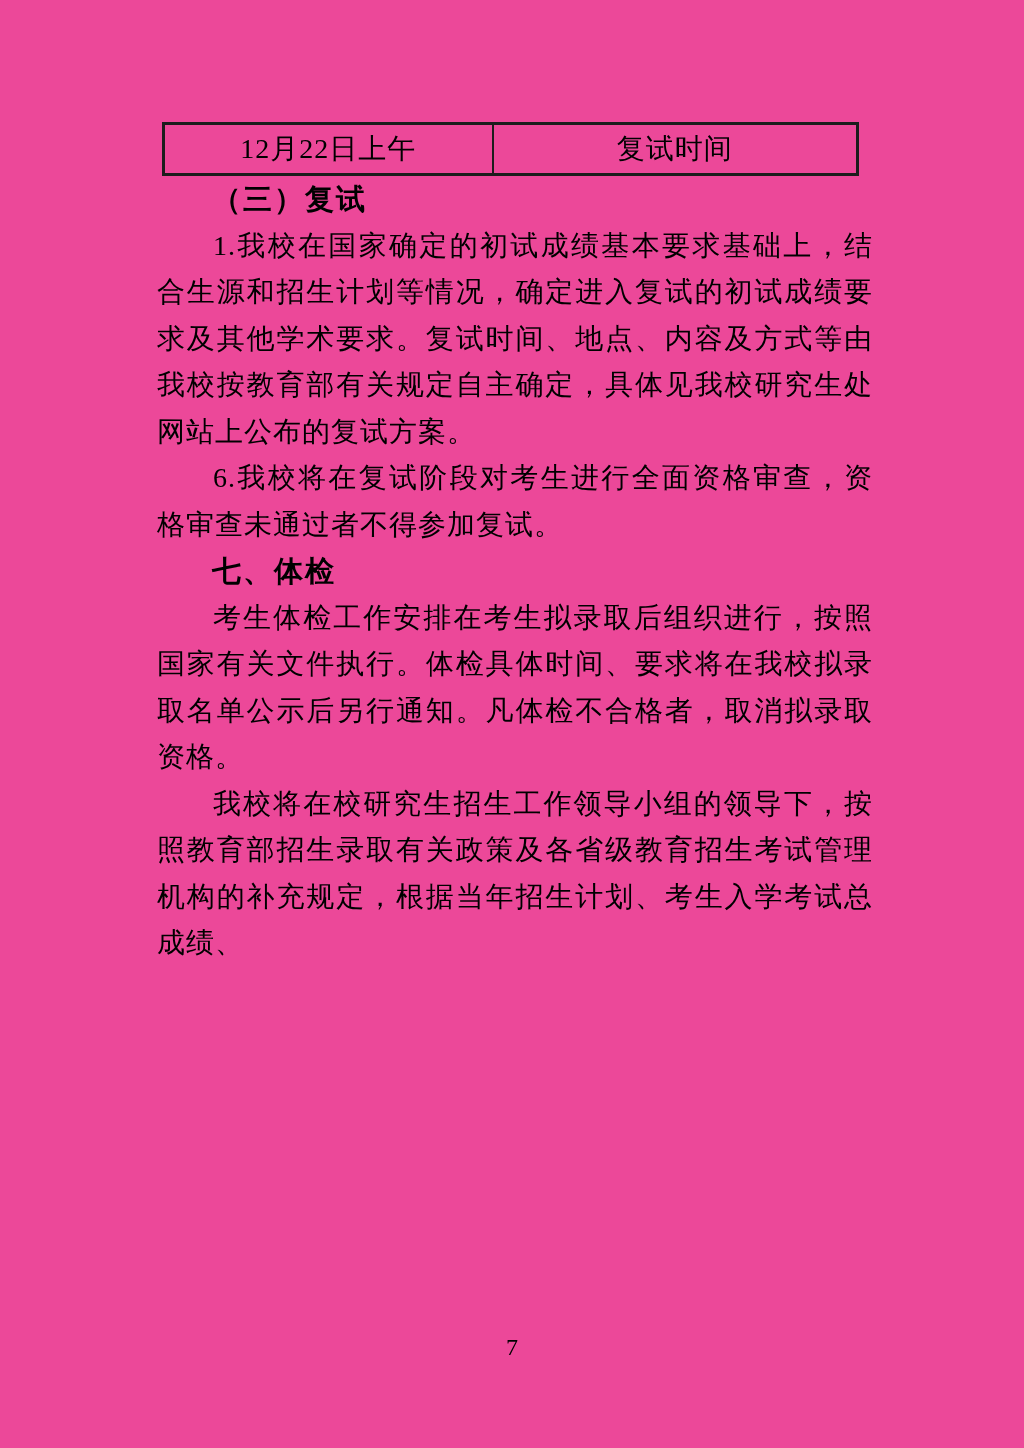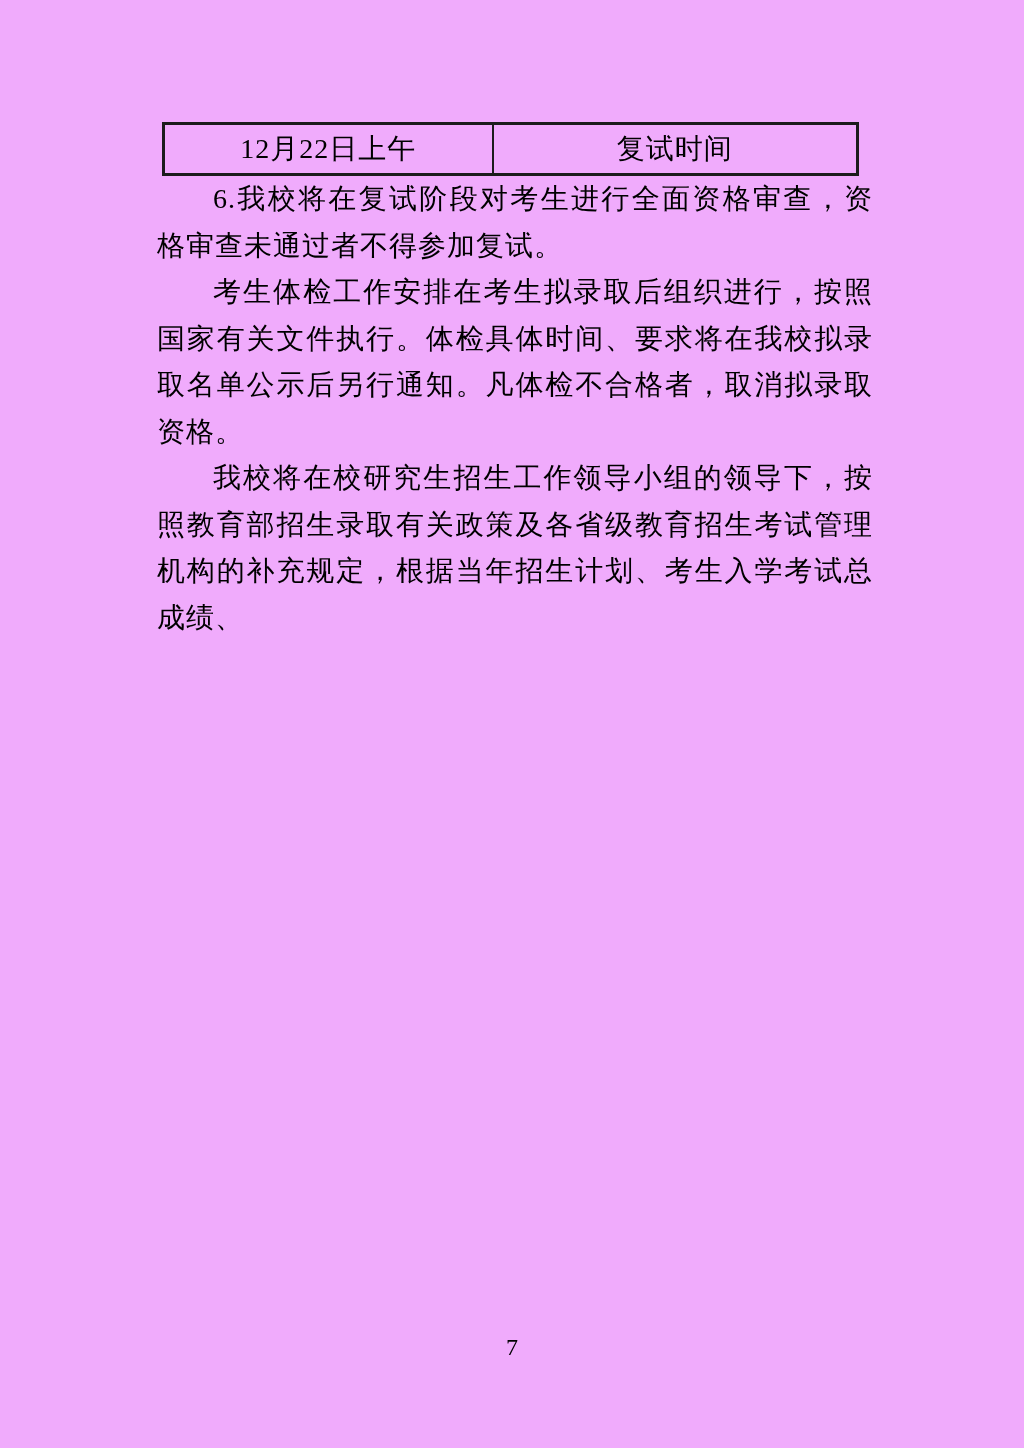--- a/index.html
+++ b/index.html
@@ -4,21 +4,21 @@
 <style>
   html, body {
     margin: 0;
     padding: 0;
     background: #ffffff;
   }
   .page {
     position: relative;
     width: 1024px;
     height: 1448px;
-    background: #f0abfc;
+    background: #ec4899;
     color: #000000;
     font-family: "Liberation Serif", "DejaVu Serif", serif;
     overflow: hidden;
   }
   .doc {
     position: absolute;
     left: 157px;
     top: 122px;
     width: 716px;
   }
@@ -81,23 +81,26 @@
     <table class="schedule">
       <tbody>
         <tr>
           <td class="col-time">12月22日上午</td>
           <td class="col-subject">复试时间</td>
         </tr>
       </tbody>
     </table>
 
 
+    <h3 class="heading">（三）复试</h3>
 
+    <p class="para">1.我校在国家确定的初试成绩基本要求基础上，结合生源和招生计划等情况，确定进入复试的初试成绩要求及其他学术要求。复试时间、地点、内容及方式等由我校按教育部有关规定自主确定，具体见我校研究生处网站上公布的复试方案。</p>
     <p class="para">6.我校将在复试阶段对考生进行全面资格审查，资格审查未通过者不得参加复试。</p>
 
+    <h3 class="heading">七、体检</h3>
 
     <p class="para">考生体检工作安排在考生拟录取后组织进行，按照国家有关文件执行。体检具体时间、要求将在我校拟录取名单公示后另行通知。凡体检不合格者，取消拟录取资格。</p>
 
 
     <p class="para">我校将在校研究生招生工作领导小组的领导下，按照教育部招生录取有关政策及各省级教育招生考试管理机构的补充规定，根据当年招生计划、考生入学考试总成绩、</p>
 
   </div>
 
   <div class="page-number">7</div>
 </div>

